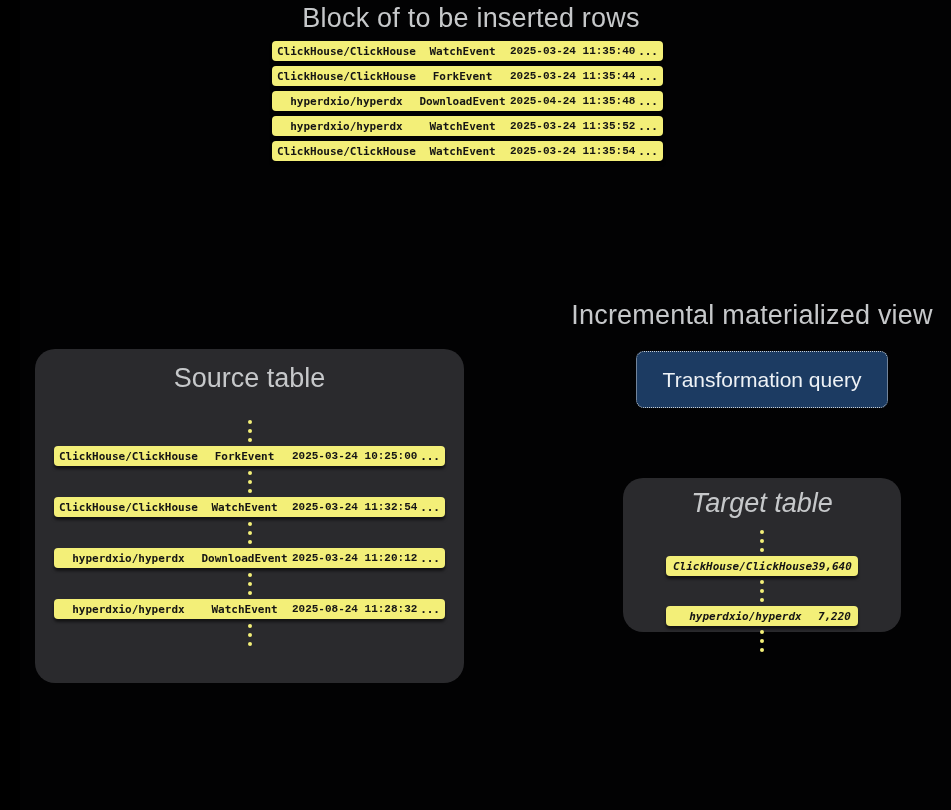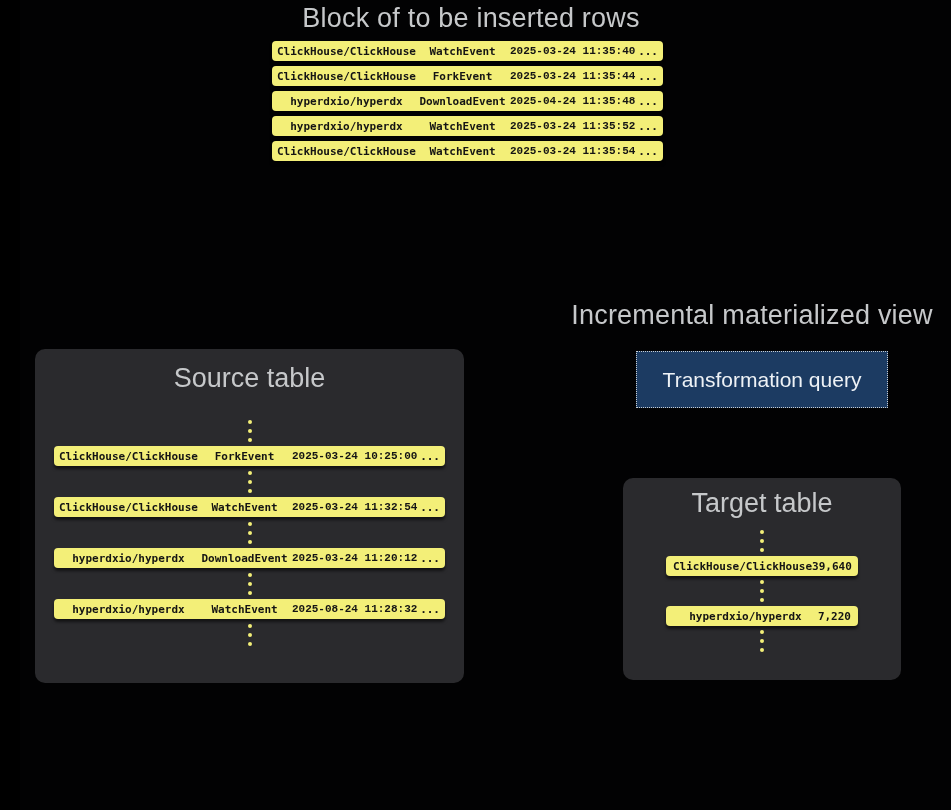--- a/index.html
+++ b/index.html
@@ -31,24 +31,24 @@
     font-weight:bold; font-size:11px; color:var(--row_text, #141414);
     box-shadow:0 3px 3px rgba(0,0,0,0.55);
   }
   .c-repo  { width:142px; text-align:center; white-space:nowrap; }
   .c-event { width:92px;  text-align:center; white-space:nowrap; }
   .c-time  { width:130px; text-align:center; white-space:nowrap;font-family:Liberation Mono, monospace; }
   .c-more  { width:22px;  text-align:center; white-space:nowrap; }
 
   .box {
     position:absolute; background:var(--panel_bg, #2a2a2d);
-    border-radius:10px;
+    border-radius:20px;
   }
   .source-box { left:15px;  top:349px; width:429px; height:334px; }
-  .target-box { left:603px; top:478px; width:278px; height:202px; }
+  .target-box { left:603px; top:478px; width:278px; height:154px;font-style:italic; }
   .box-title {
     text-align:center; font-size:27px; font-weight:400;
     color:var(--title_gray, #c6c8ca); padding-top:14px;
   }
   .target-box .box-title { padding-top:10px; }
 
   .source-content {
     position:absolute; left:19px; top:66px; width:391px;
     display:flex; flex-direction:column; align-items:center;
   }
@@ -68,21 +68,21 @@
 
   .t-row { width:192px; padding:0 7px; }
   .t-repo  { flex:1; text-align:center; white-space:nowrap; }
   .t-value { white-space:nowrap; }
 
   .tq-button {
     position:absolute; left:616px; top:351px; width:252px; height:57px;
     box-sizing:border-box;
     background:var(--button_bg, #1c3b62);
     border:1px dotted var(--button_border, #c8cdd2);
-    border-radius:0;
+    border-radius:8px;
     display:flex; align-items:center; justify-content:center;
     font-size:21px; color:var(--button_text, #eef2f6);
     cursor:default;
   }
 </style>
 </head>
 <body>
 
 <div class="canvas">
 

